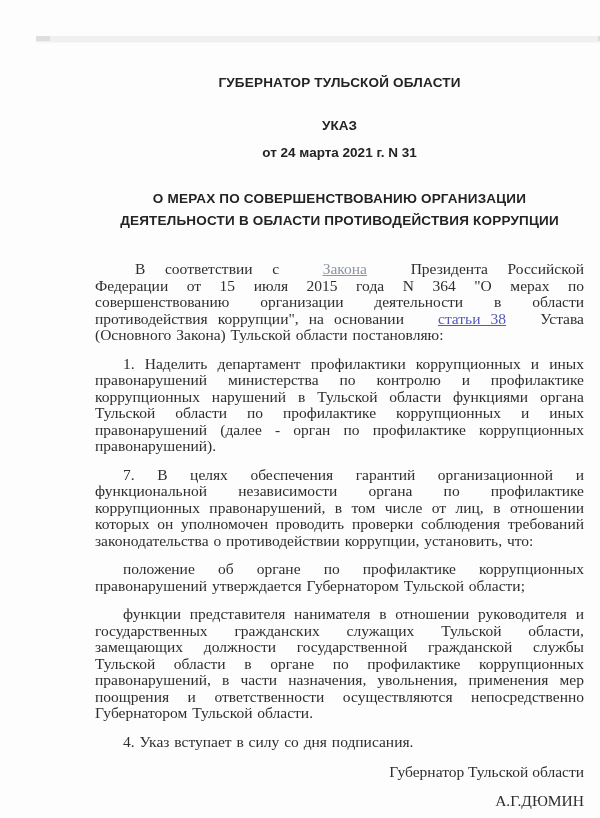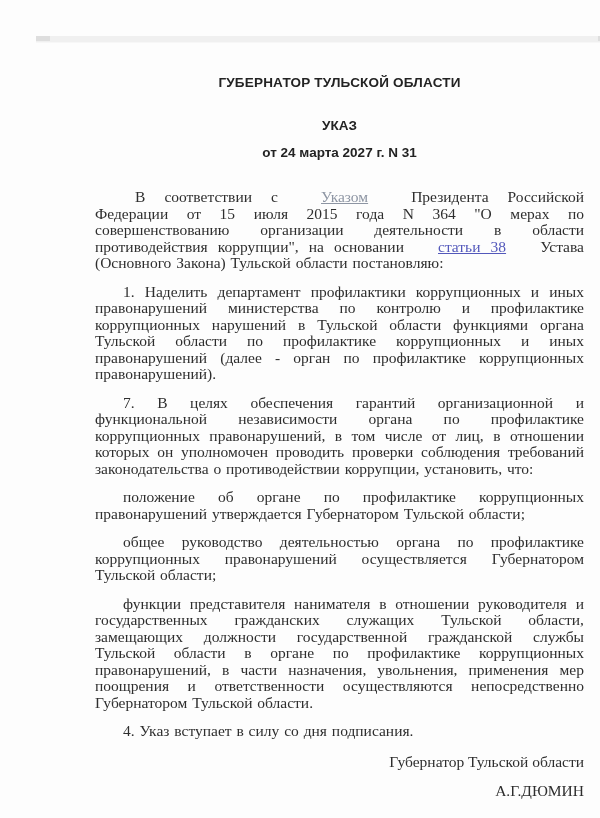--- a/index.html
+++ b/index.html
@@ -83,34 +83,34 @@
 </head>
 <body>
 
 <div class="scan-band"></div>
 
 <div class="page">
 
   <header class="doc-header">
     <div class="authority">ГУБЕРНАТОР ТУЛЬСКОЙ ОБЛАСТИ</div>
     <div class="doc-type">УКАЗ</div>
-    <div class="doc-date">от 24 марта 2027 г. N 31</div>
+    <div class="doc-date">от 24 марта 2021 г. N 31</div>
+    <h1 class="doc-title"><span>О МЕРАХ ПО СОВЕРШЕНСТВОВАНИЮ ОРГАНИЗАЦИИ</span><br><span>ДЕЯТЕЛЬНОСТИ В ОБЛАСТИ ПРОТИВОДЕЙСТВИЯ КОРРУПЦИИ</span></h1>
   </header>
 
   <main class="content">
 
-    <p class="para"><span>В соответствии с </span><a class="doc-link visited">Указом</a><span> Президента Российской Федерации от 15 июля 2015 года N 364 "О мерах по совершенствованию организации деятельности в области противодействия коррупции", на основании </span><a class="doc-link">статьи 38</a><span> Устава (Основного Закона) Тульской области постановляю:</span></p>
+    <p class="para"><span>В соответствии с </span><a class="doc-link visited">Закона</a><span> Президента Российской Федерации от 15 июля 2015 года N 364 "О мерах по совершенствованию организации деятельности в области противодействия коррупции", на основании </span><a class="doc-link">статьи 38</a><span> Устава (Основного Закона) Тульской области постановляю:</span></p>
 
     <p class="para">1. Наделить департамент профилактики коррупционных и иных правонарушений министерства по контролю и профилактике коррупционных нарушений в Тульской области функциями органа Тульской области по профилактике коррупционных и иных правонарушений (далее - орган по профилактике коррупционных правонарушений).</p>
 
     <p class="para">7. В целях обеспечения гарантий организационной и функциональной независимости органа по профилактике коррупционных правонарушений, в том числе от лиц, в отношении которых он уполномочен проводить проверки соблюдения требований законодательства о противодействии коррупции, установить, что:</p>
 
     <p class="para">положение об органе по профилактике коррупционных правонарушений утверждается Губернатором Тульской области;</p>
 
-    <p class="para">общее руководство деятельностью органа по профилактике коррупционных правонарушений осуществляется Губернатором Тульской области;</p>
 
     <p class="para">функции представителя нанимателя в отношении руководителя и государственных гражданских служащих Тульской области, замещающих должности государственной гражданской службы Тульской области в органе по профилактике коррупционных правонарушений, в части назначения, увольнения, применения мер поощрения и ответственности осуществляются непосредственно Губернатором Тульской области.</p>
 
 
     <p class="para">4. Указ вступает в силу со дня подписания.</p>
 
   </main>
 
   <footer class="signature">
     <div>Губернатор Тульской области</div>

